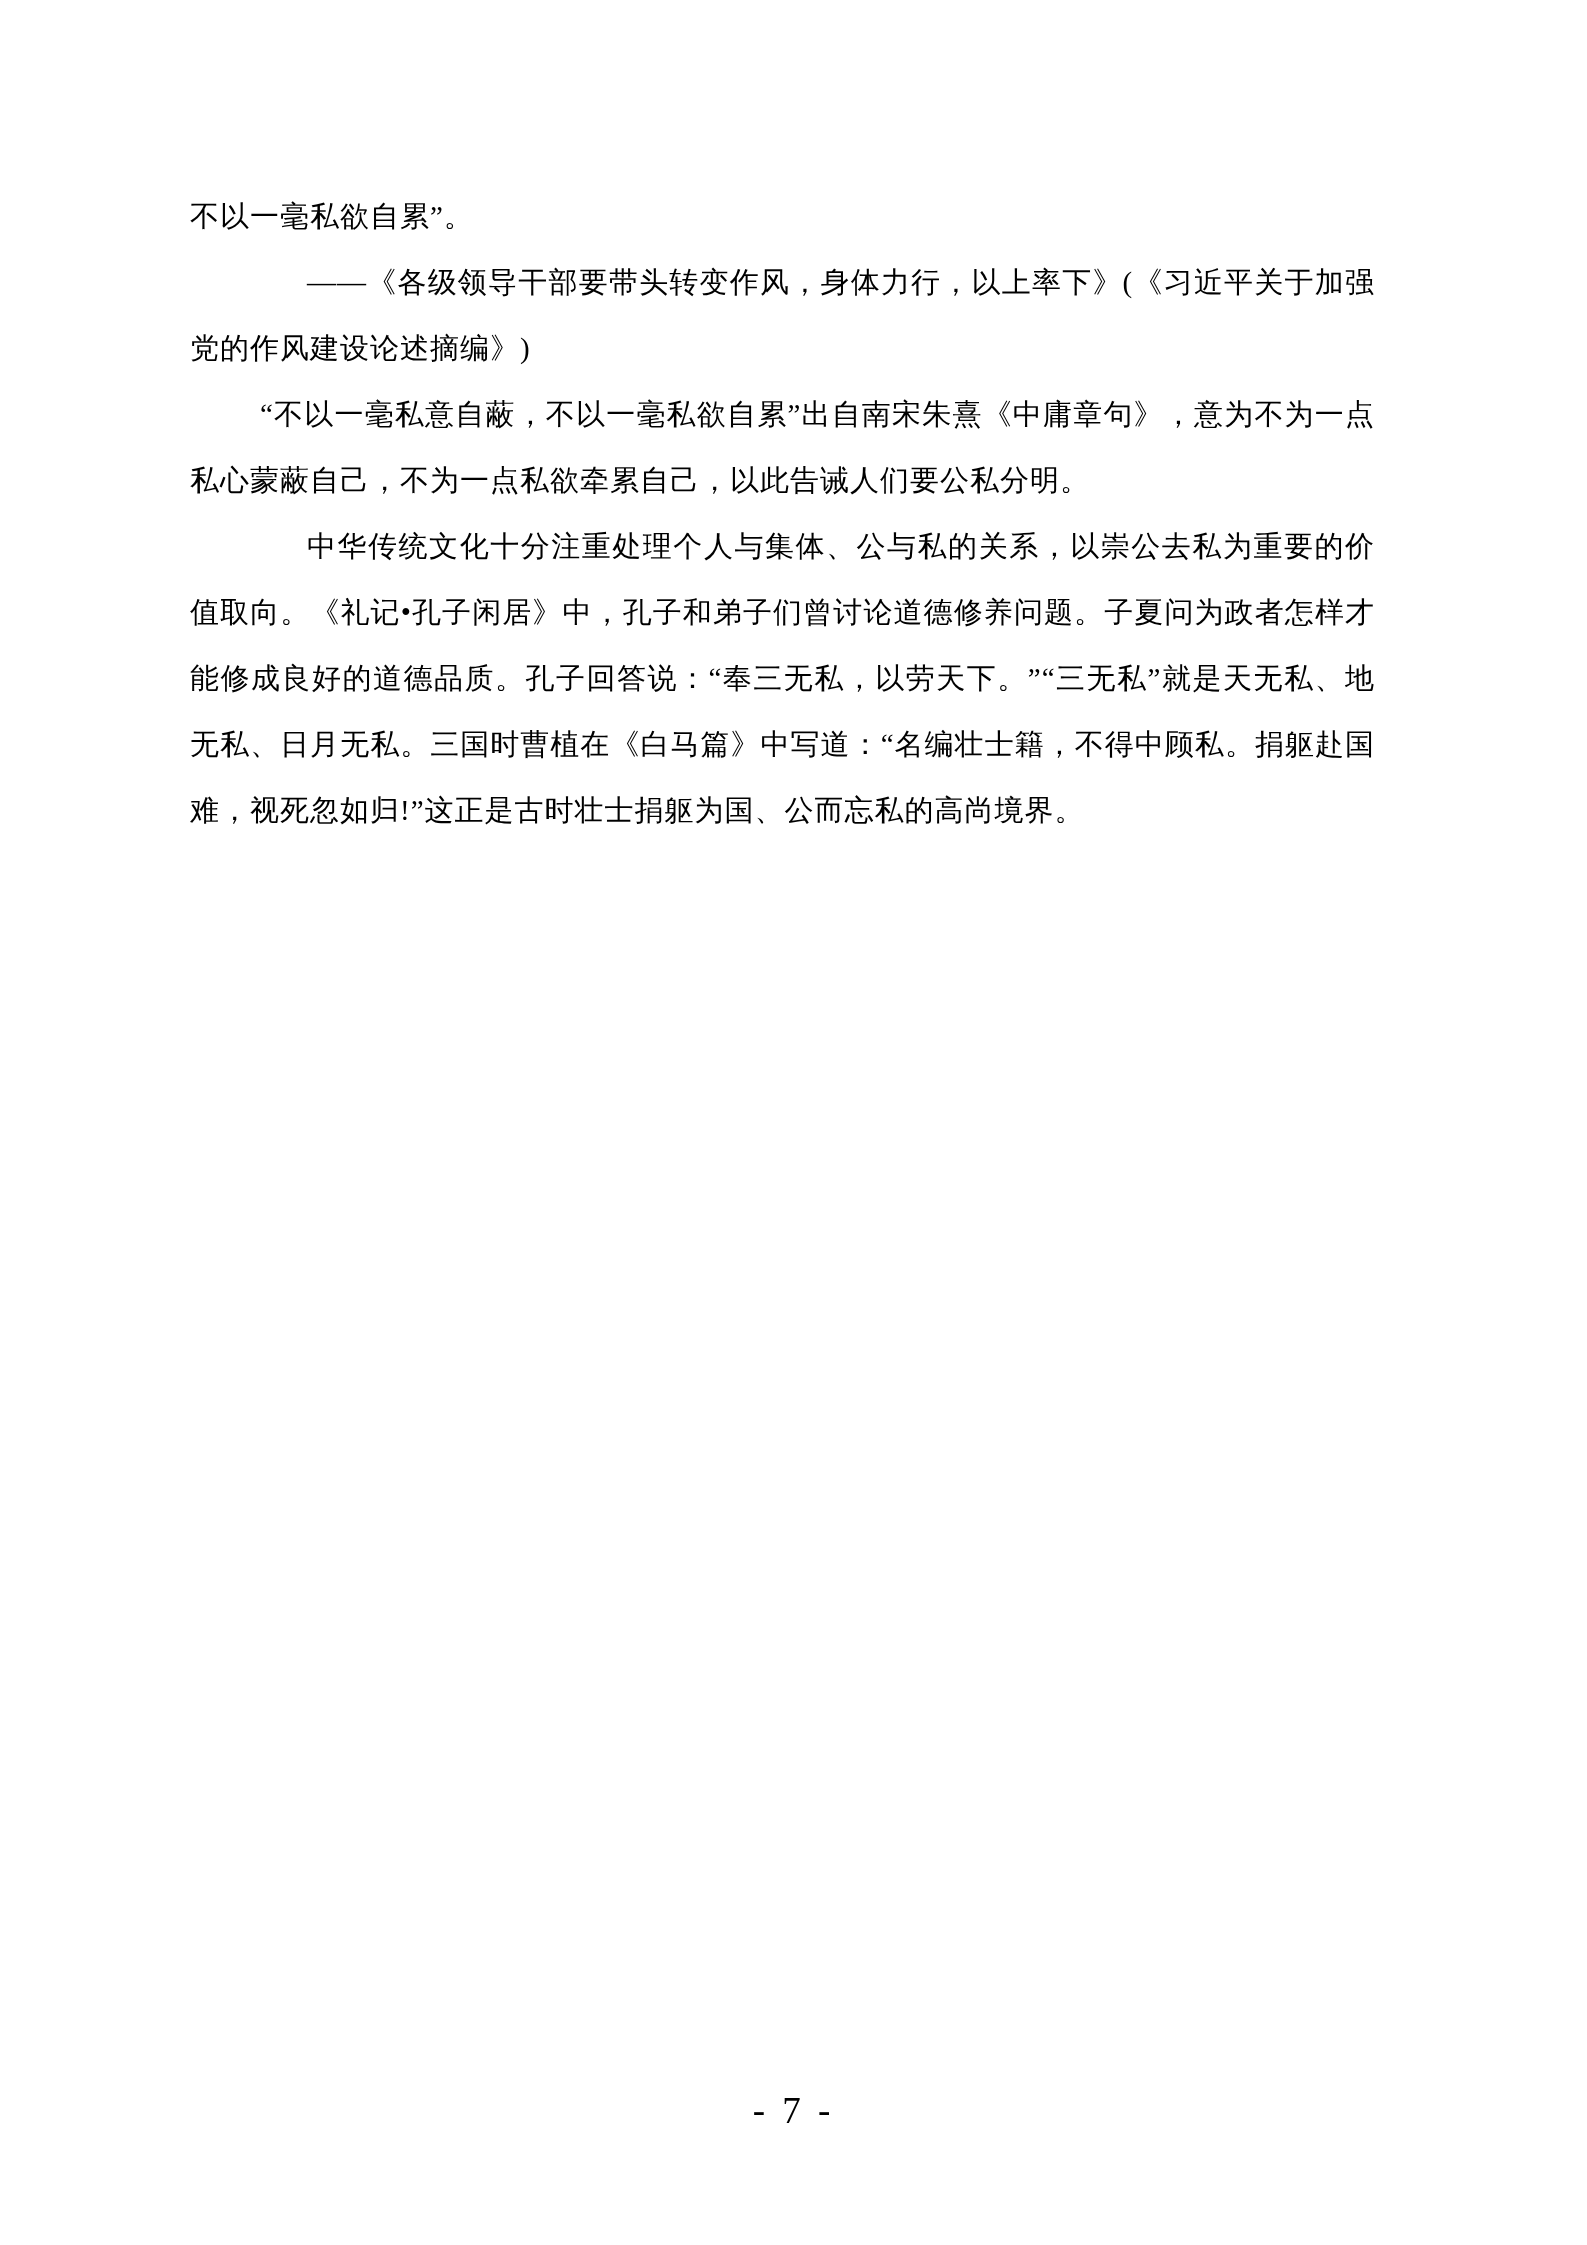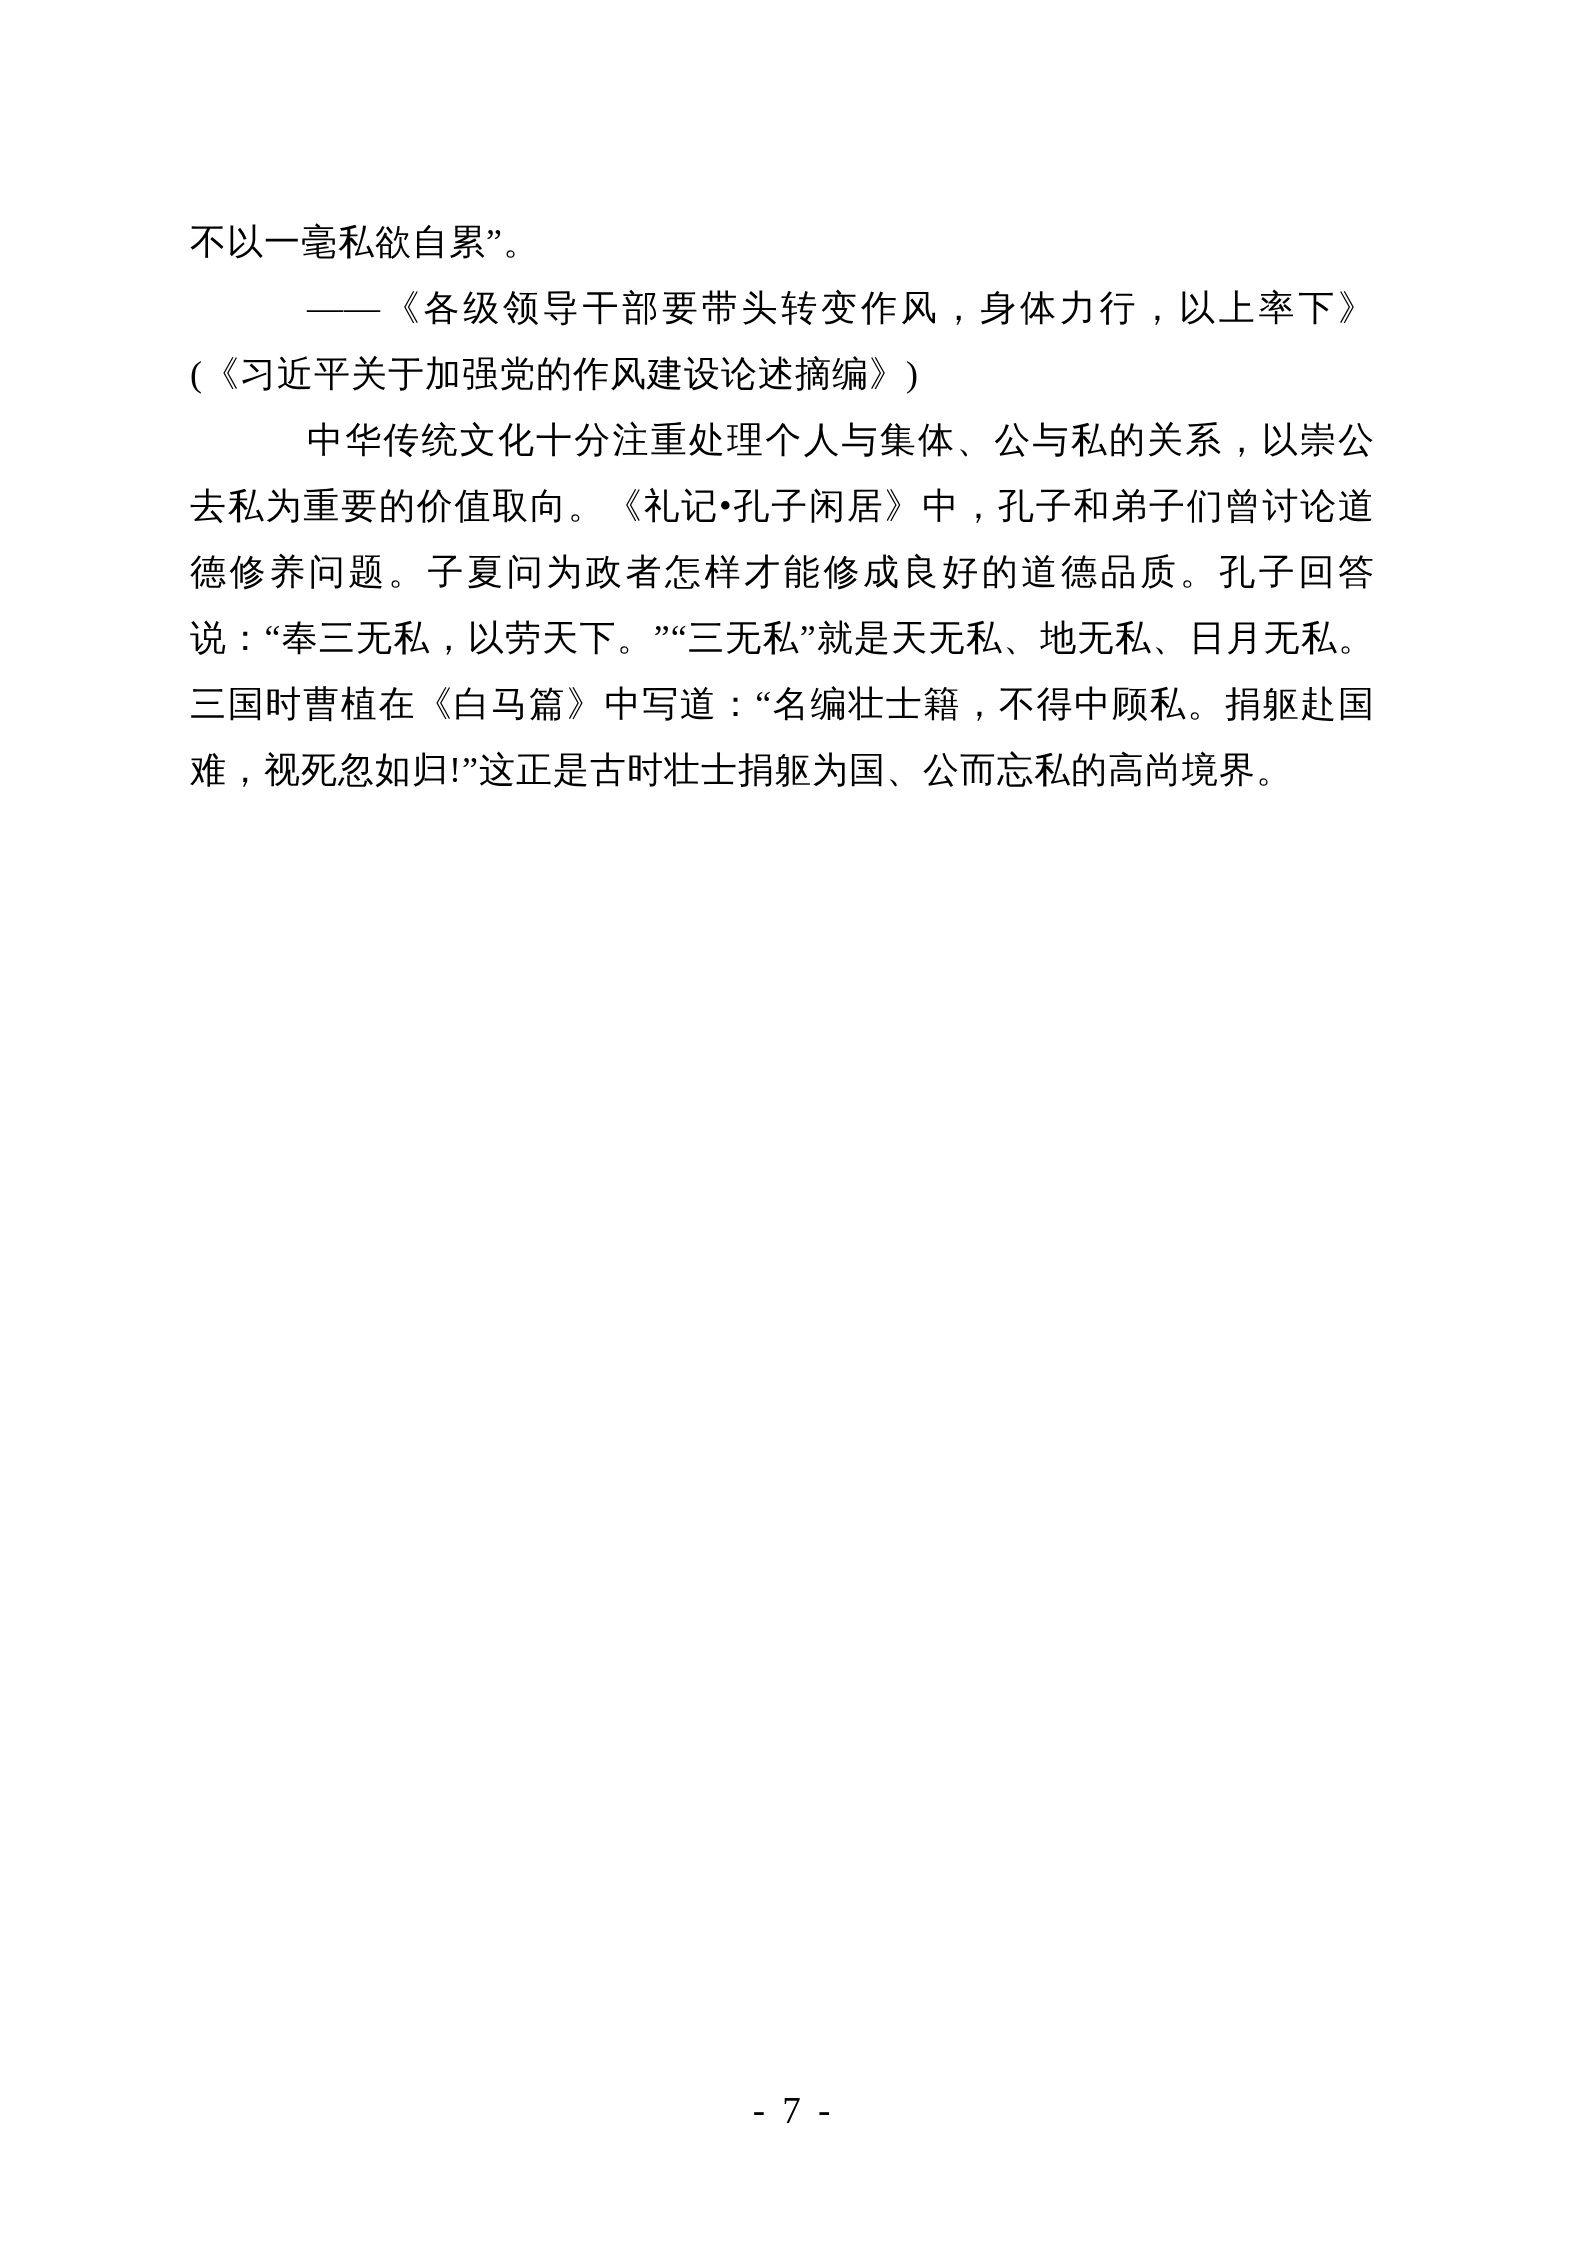--- a/index.html
+++ b/index.html
@@ -13,23 +13,23 @@
     height: 2245px;
     margin: 0 auto;
     background: #ffffff;
     color: #000000;
     font-family: "Liberation Serif", serif;
     overflow: hidden;
   }
   .text-block {
     position: absolute;
     left: 190px;
-    top: 209px;
+    top: 183px;
     width: 1185px;
-    font-size: 36px;
+    font-size: 29px;
     line-height: 66px;
     text-align: justify;
     text-justify: inter-ideograph;
     word-break: break-all;
     letter-spacing: 1px;
   }
   .text-block p {
     margin: 0;
     padding: 0;
   }
@@ -61,17 +61,18 @@
     letter-spacing: 4px;
   }
 </style>
 </head>
 <body>
 
 <div class="page">
   <div class="text-block">
     <p class="para-quote-cont">不以一毫私欲自累”。</p>
     <p class="para-attribution">——《各级领导干部要带头转变作风，身体力行，以上率下》(《习近平关于加强党的作风建设论述摘编》)</p>
+    <p class="para-open-quote">“不以一毫私意自蔽，不以一毫私欲自累”出自南宋朱熹《中庸章句》，意为不为一点私心蒙蔽自己，不为一点私欲牵累自己，以此告诫人们要公私分明。</p>
     <p class="para-std">中华传统文化十分注重处理个人与集体、公与私的关系，以崇公去私为重要的价值取向。《礼记•孔子闲居》中，孔子和弟子们曾讨论道德修养问题。子夏问为政者怎样才能修成良好的道德品质。孔子回答说：“奉三无私，以劳天下。”“三无私”就是天无私、地无私、日月无私。三国时曹植在《白马篇》中写道：“名编壮士籍，不得中顾私。捐躯赴国难，视死忽如归!”这正是古时壮士捐躯为国、公而忘私的高尚境界。</p>
   </div>
 
   <div class="page-number">- 7 -</div>
 </div>
 
 </body></html>

